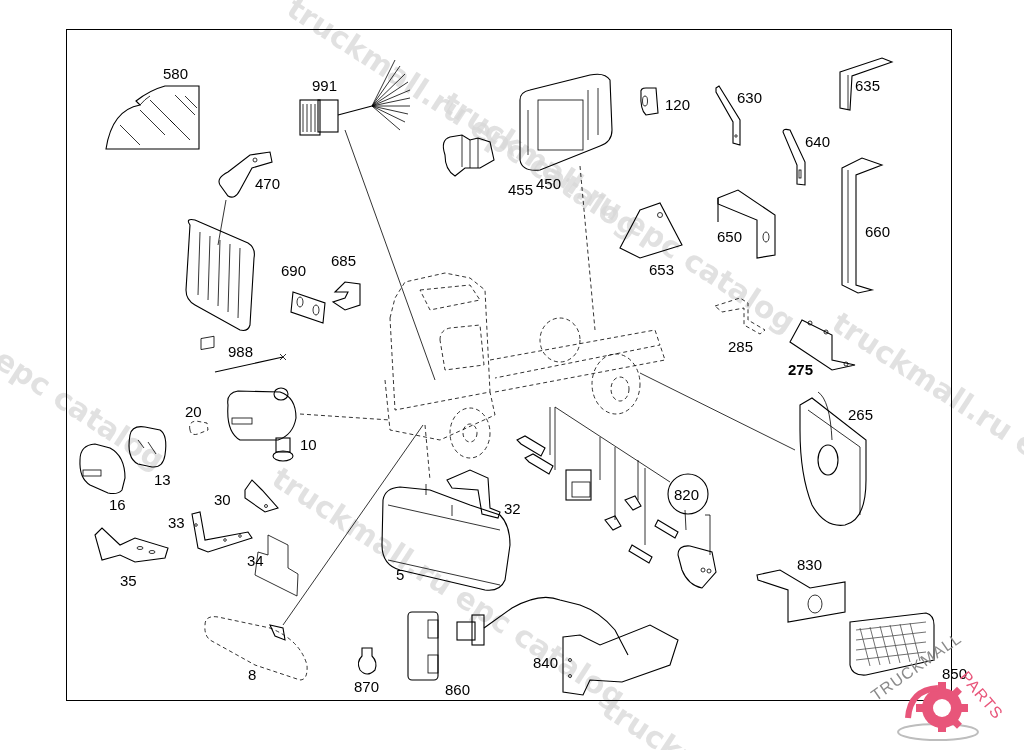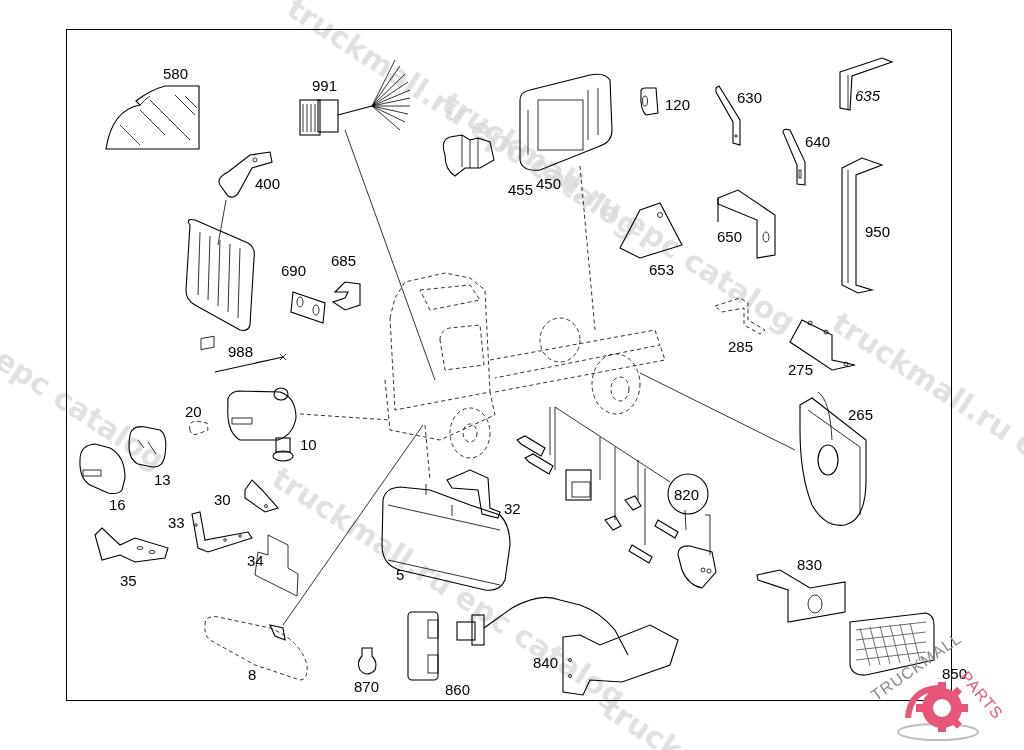--- a/index.html
+++ b/index.html
@@ -285,30 +285,30 @@
       </g>
     </g>
   </svg>
 
   <div class="lbl" style="left:163px;top:66px;">580</div>
   <div class="lbl" style="left:312px;top:78px;">991</div>
   <div class="lbl" style="left:464px;top:182px;margin-left:44px;">455</div>
   <div class="lbl" style="left:536px;top:176px;">450</div>
   <div class="lbl" style="left:665px;top:97px;">120</div>
   <div class="lbl" style="left:737px;top:90px;">630</div>
-  <div class="lbl" style="left:855px;top:88px;font-style:italic;">635</div>
+  <div class="lbl" style="left:855px;top:78px;">635</div>
   <div class="lbl" style="left:805px;top:134px;text-align:right;">640</div>
-  <div class="lbl" style="left:255px;top:176px;">400</div>
+  <div class="lbl" style="left:255px;top:176px;">470</div>
   <div class="lbl" style="left:717px;top:229px;text-align:right;">650</div>
-  <div class="lbl" style="left:865px;top:224px;">950</div>
+  <div class="lbl" style="left:865px;top:224px;">660</div>
   <div class="lbl" style="left:649px;top:262px;">653</div>
   <div class="lbl" style="left:281px;top:263px;">690</div>
   <div class="lbl" style="left:331px;top:253px;">685</div>
   <div class="lbl" style="left:728px;top:339px;">285</div>
-  <div class="lbl" style="left:788px;top:362px;">275</div>
+  <div class="lbl" style="left:788px;top:362px;font-weight:bold;">275</div>
   <div class="lbl" style="left:228px;top:344px;">988</div>
   <div class="lbl" style="left:848px;top:407px;">265</div>
   <div class="lbl" style="left:185px;top:404px;">20</div>
   <div class="lbl" style="left:300px;top:437px;">10</div>
   <div class="lbl" style="left:154px;top:472px;">13</div>
   <div class="lbl" style="left:109px;top:497px;">16</div>
   <div class="lbl" style="left:214px;top:492px;">30</div>
   <div class="lbl" style="left:504px;top:501px;">32</div>
   <div class="lbl" style="left:168px;top:515px;">33</div>
   <div class="lbl" style="left:674px;top:487px;">820</div>

